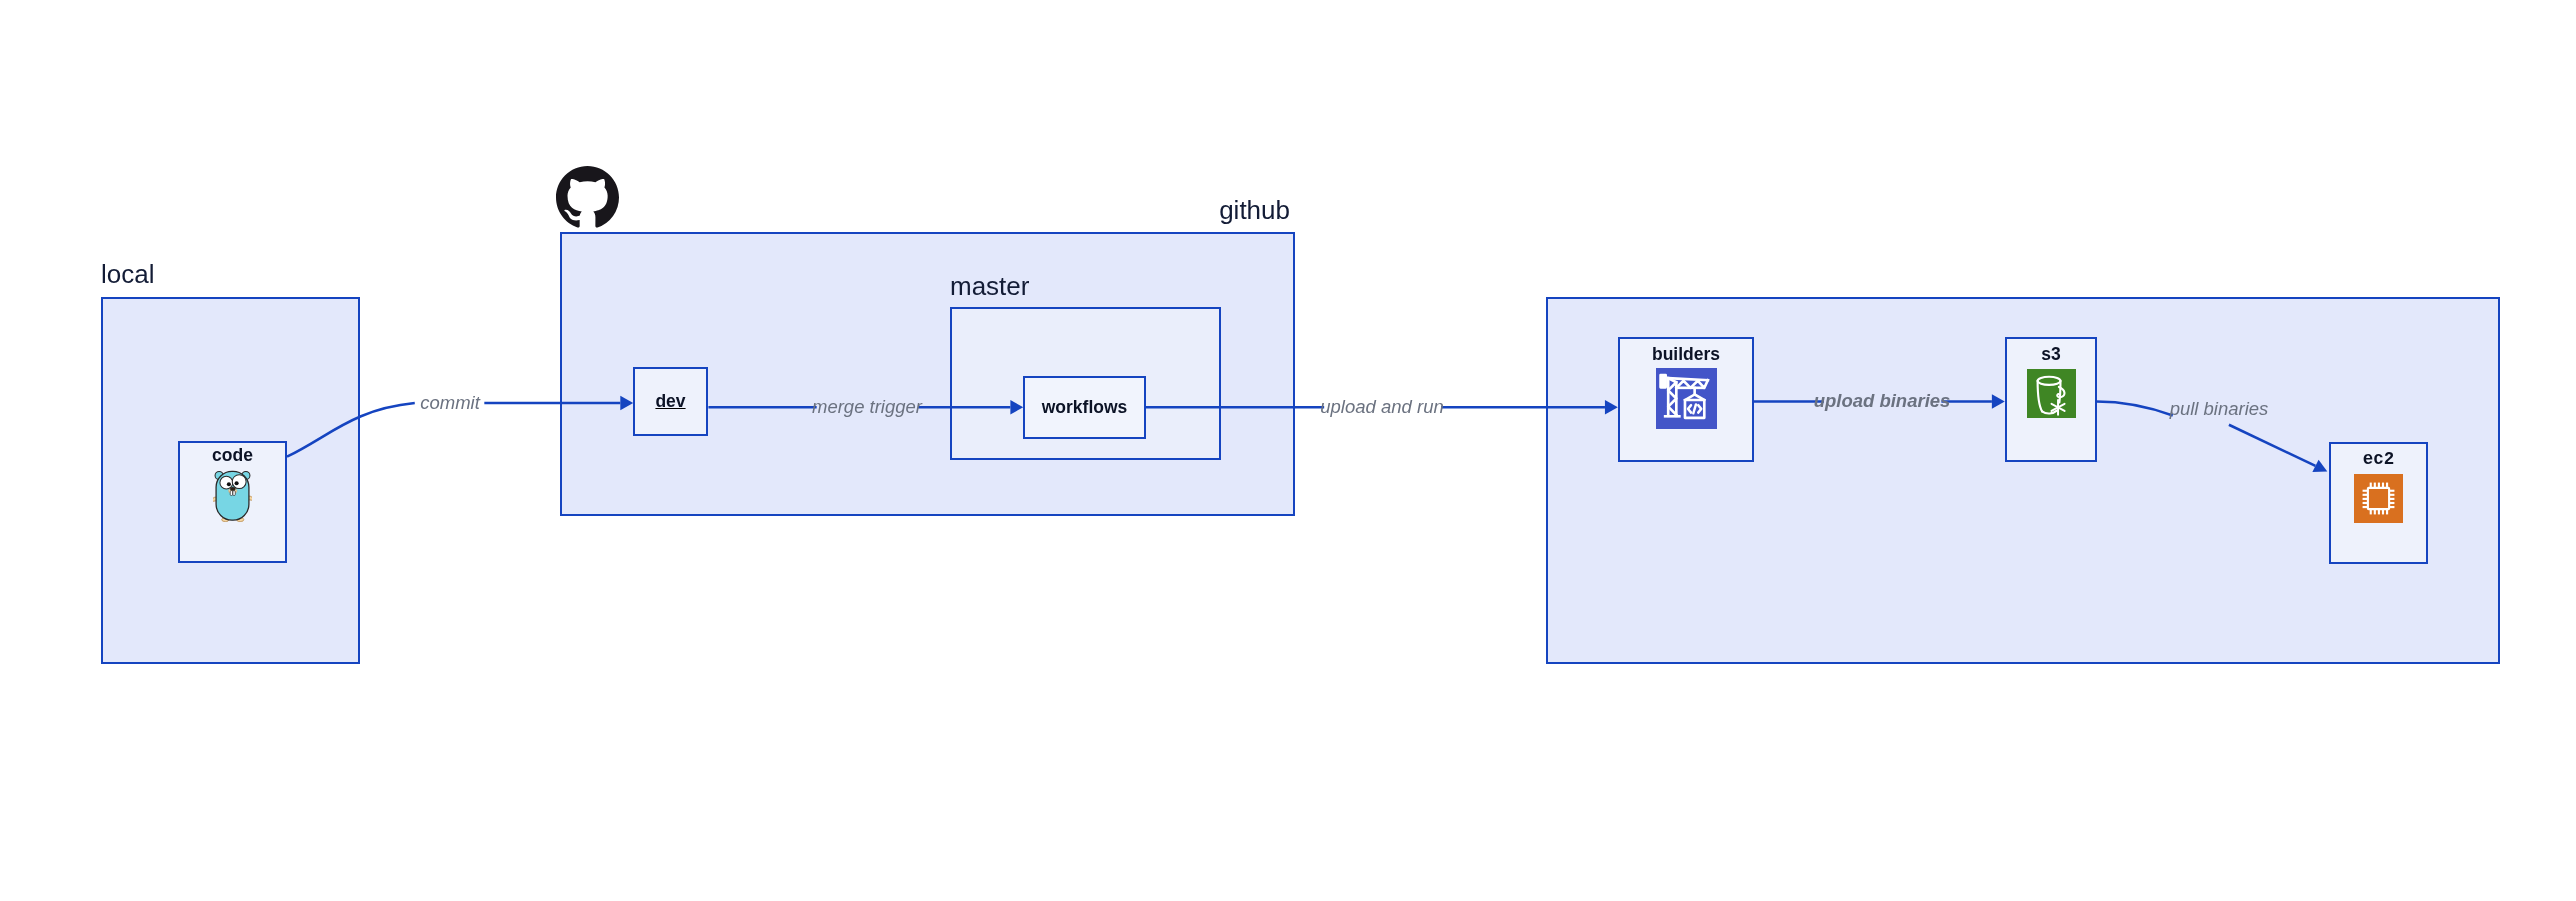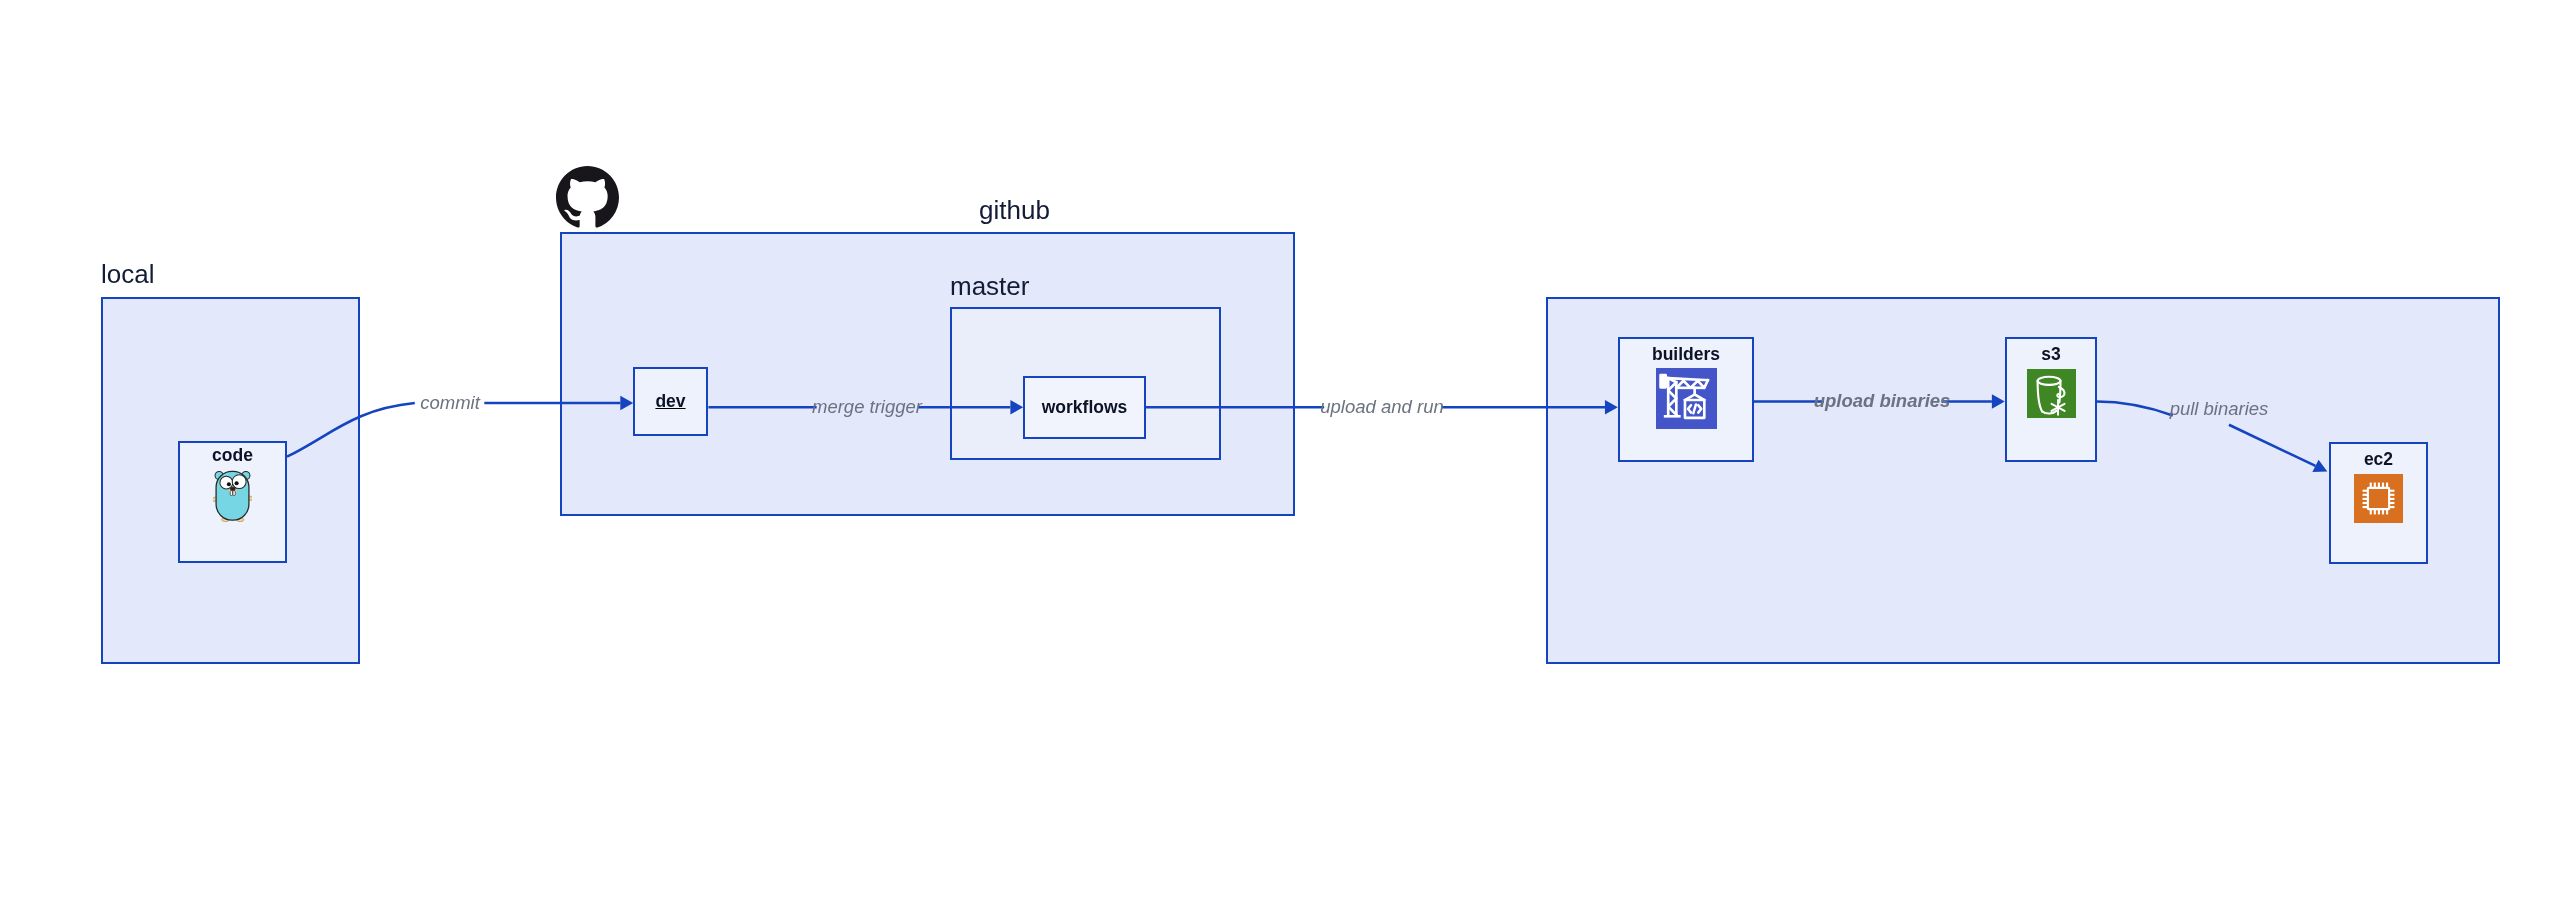--- a/index.html
+++ b/index.html
@@ -39,21 +39,21 @@
   }
   .node.center{justify-content:center;}
   .node-label{
     font-weight:bold;font-size:17.5px;color:var(--node-text);line-height:1.1;
   }
   .node .top-label{margin-top:3px;}
   .container-title{
     position:absolute;font-size:26px;color:var(--text-dark);line-height:1.1;
   }
   .t-center{text-align:left;}
-  .t-right{text-align:left;}
+  .t-right{text-align:right;}
   .edge-label{
     position:absolute;transform:translate(-50%,-50%);
     font-style:italic;font-size:18.5px;color:var(--edge-label-gray);
     white-space:nowrap;line-height:1;
   }
   #edges{position:absolute;left:0;top:0;pointer-events:none;}
   .edge{stroke:var(--stroke-blue);stroke-width:5;fill:none;}
   .edge-head{fill:var(--stroke-blue);stroke:none;}
   #diagram-title{
     position:absolute;left:1302px;top:685px;transform:translateX(-50%);
@@ -158,21 +158,21 @@
         </g>
         <g stroke="#ffffff" stroke-width="2.4" fill="none" stroke-linecap="round">
           <line x1="38" y1="38" x2="38" y2="56"></line>
           <line x1="30" y1="42.6" x2="46" y2="51.4"></line>
           <line x1="30" y1="51.4" x2="46" y2="42.6"></line>
         </g>
       </svg>
     </span>
   </div>
 
-  <div class="node" style="left:2329px;top:442px;width:99px;height:122px;">
+  <div class="node" style="left:2329px;top:442px;width:99px;height:122px;font-family:Liberation Mono, monospace;">
     <span class="node-label top-label" style="margin-top:6.2px;">ec2</span>
     <span class="icon-wrap" style="margin-top:4.1px;">
       <svg class="aws-icon" width="49" height="49" viewBox="0 0 60 60" aria-hidden="true">
         <rect x="0" y="0" width="60" height="60" fill="var(--ec2-orange)"></rect>
         <rect x="17" y="17" width="26" height="26" rx="1" stroke="#ffffff" stroke-width="2.6" fill="none"></rect>
         <g stroke="#ffffff" stroke-width="2.6">
           <line x1="20.5" y1="10.5" x2="20.5" y2="17"></line>
             <line x1="25.5" y1="10.5" x2="25.5" y2="17"></line>
           <line x1="30.5" y1="10.5" x2="30.5" y2="17"></line>
             <line x1="35.5" y1="10.5" x2="35.5" y2="17"></line>

